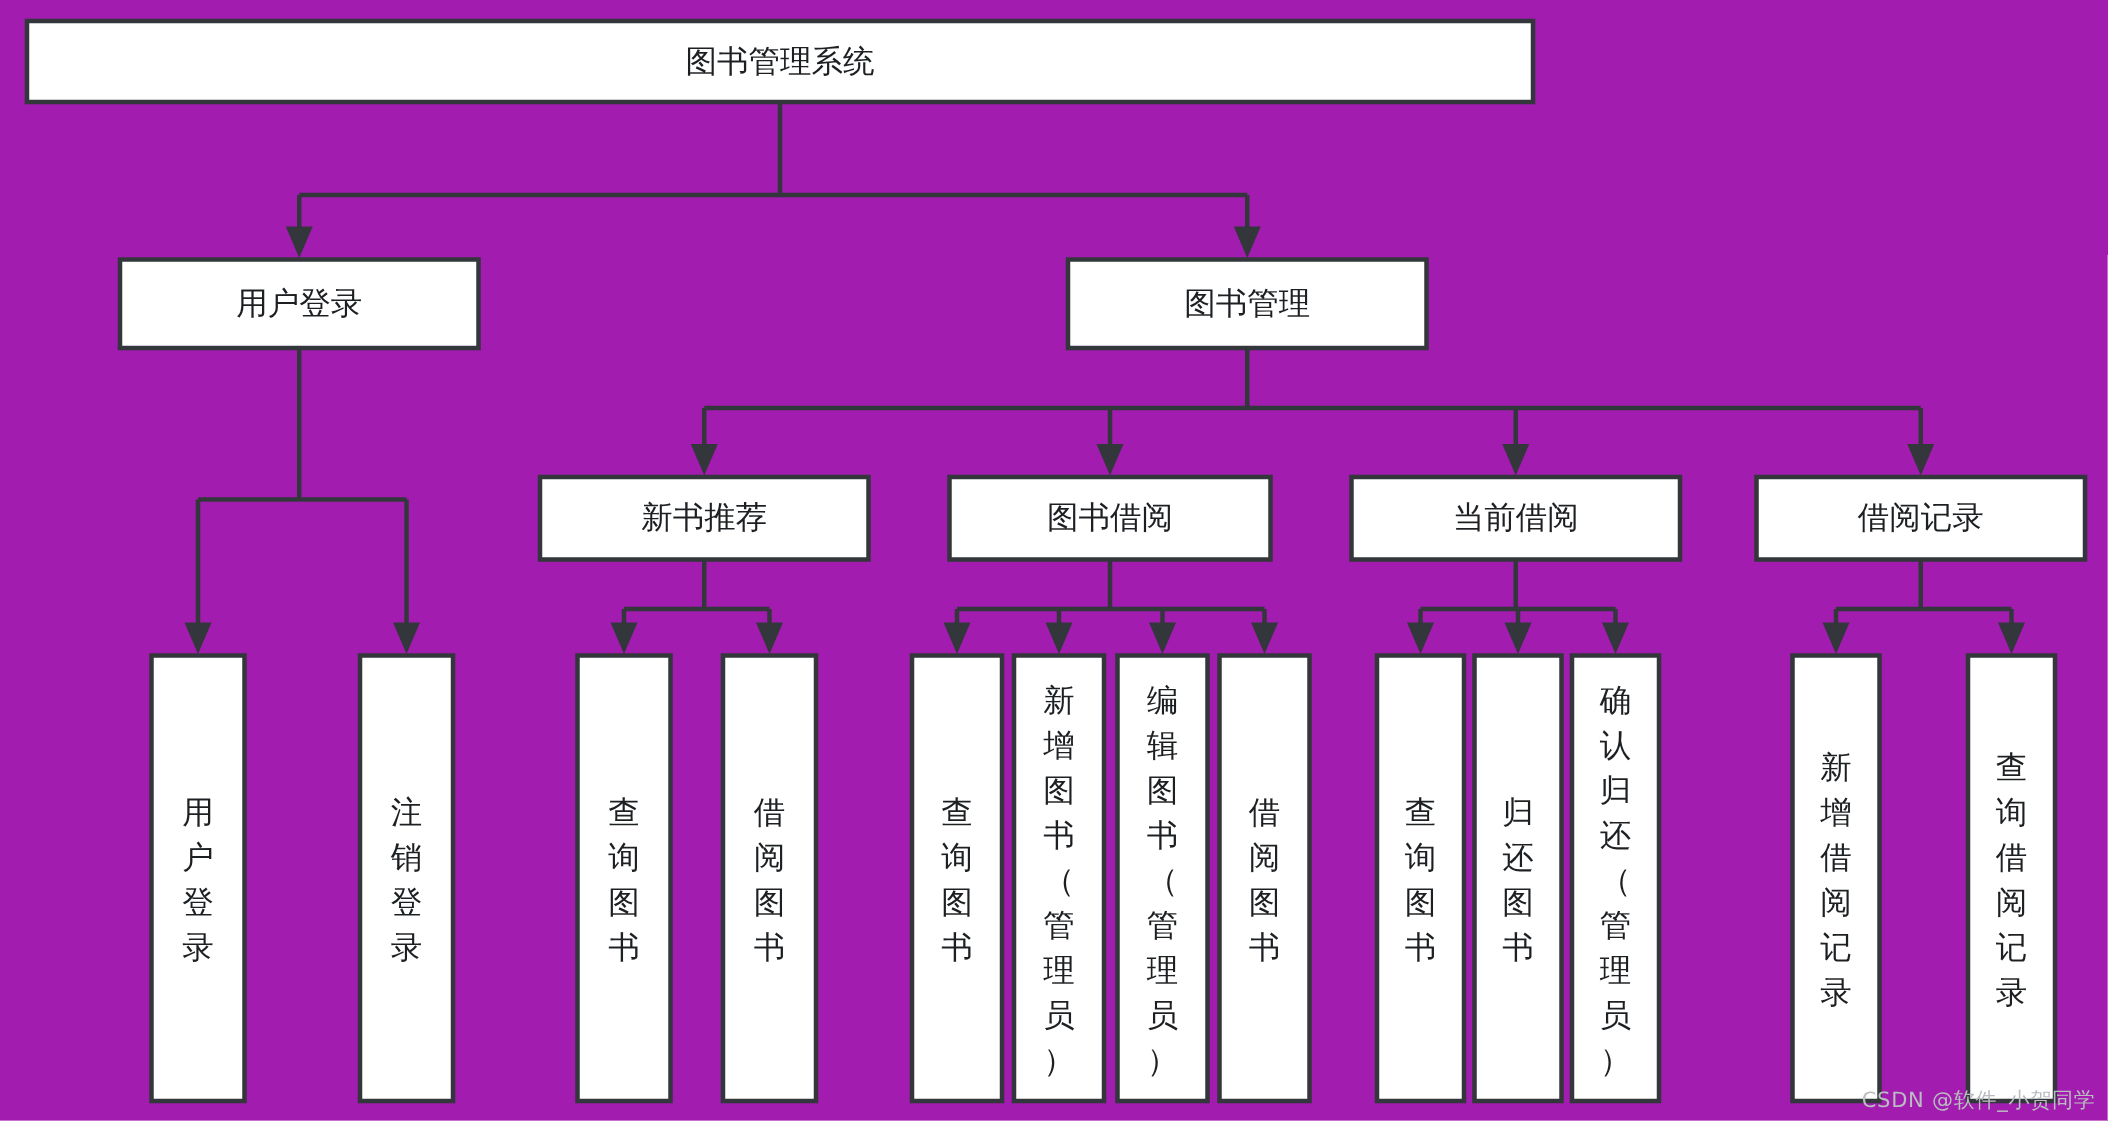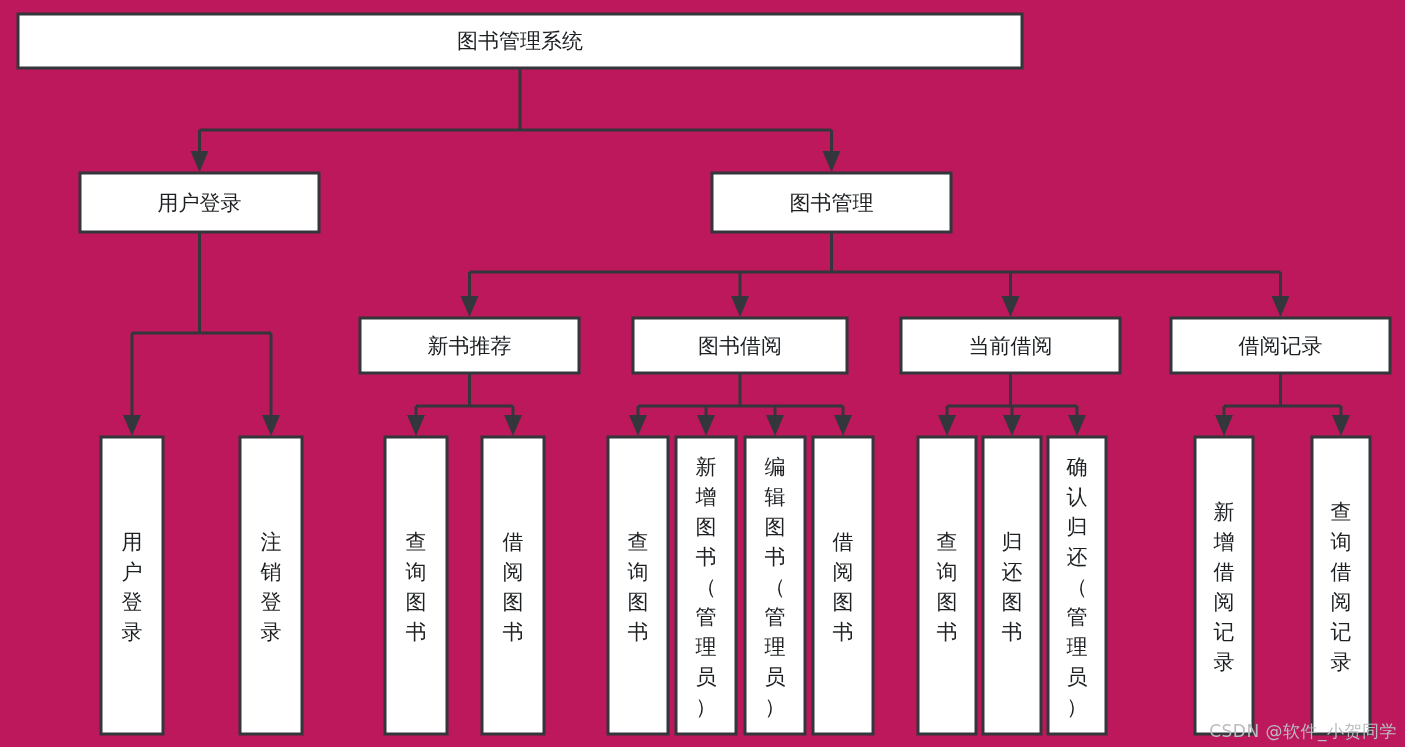--- a/index.html
+++ b/index.html
@@ -12,21 +12,21 @@
     width: 1405px;
     height: 747px;
     font-family: "DejaVu Sans", "Liberation Sans", sans-serif;
     overflow: hidden;
     position: relative;
   }
   #diagram-root {
     position: relative;
     width: 1405px;
     height: 747px;
-    background: #be185d;
+    background: #a21caf;
   }
   svg#flow-svg {
     position: absolute;
     left: 0;
     top: 0;
     width: 1405px;
     height: 747px;
     display: block;
   }
   .node-box {
@@ -55,21 +55,21 @@
     font-family: "DejaVu Sans", "Liberation Sans", sans-serif;
     font-size: 21px;
     fill: #1d2023;
     text-anchor: middle;
   }
   .watermark {
     position: absolute;
     right: 8px;
     bottom: 4px;
     font-family: "DejaVu Sans", "Liberation Sans", sans-serif;
-    font-size: 17px;
+    font-size: 14px;
     color: #b9bcc0;
     letter-spacing: 0.5px;
     white-space: nowrap;
     user-select: none;
     pointer-events: none;
   }
 </style>
 </head>
 <body>
 

